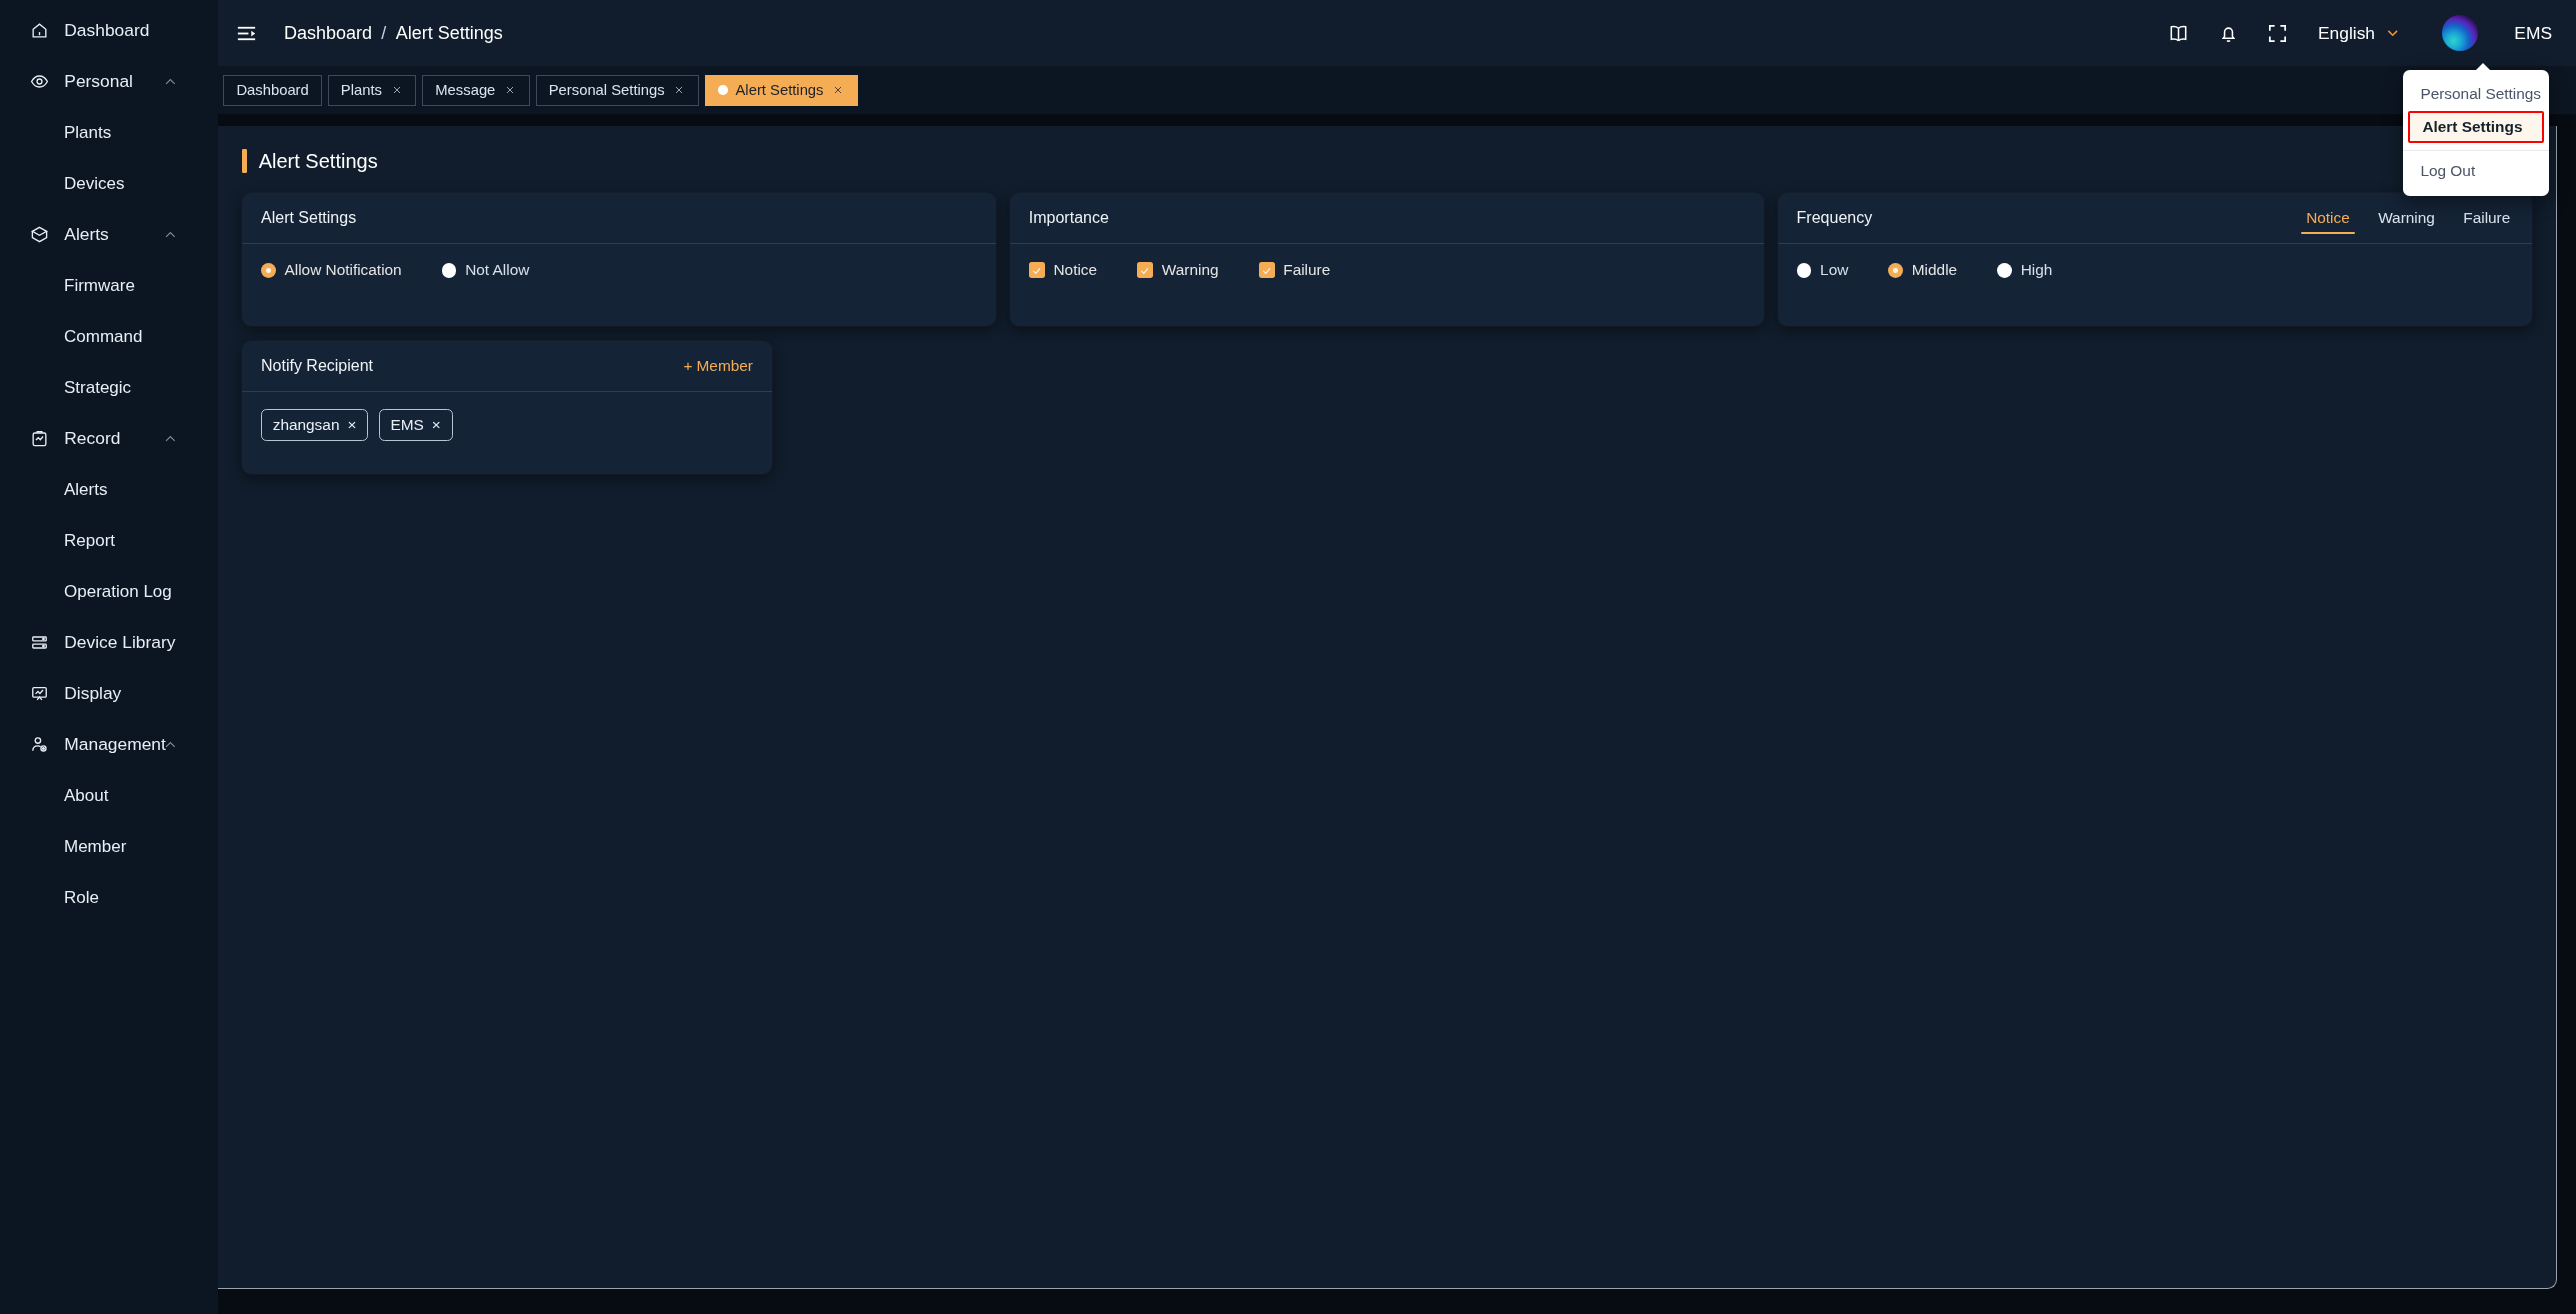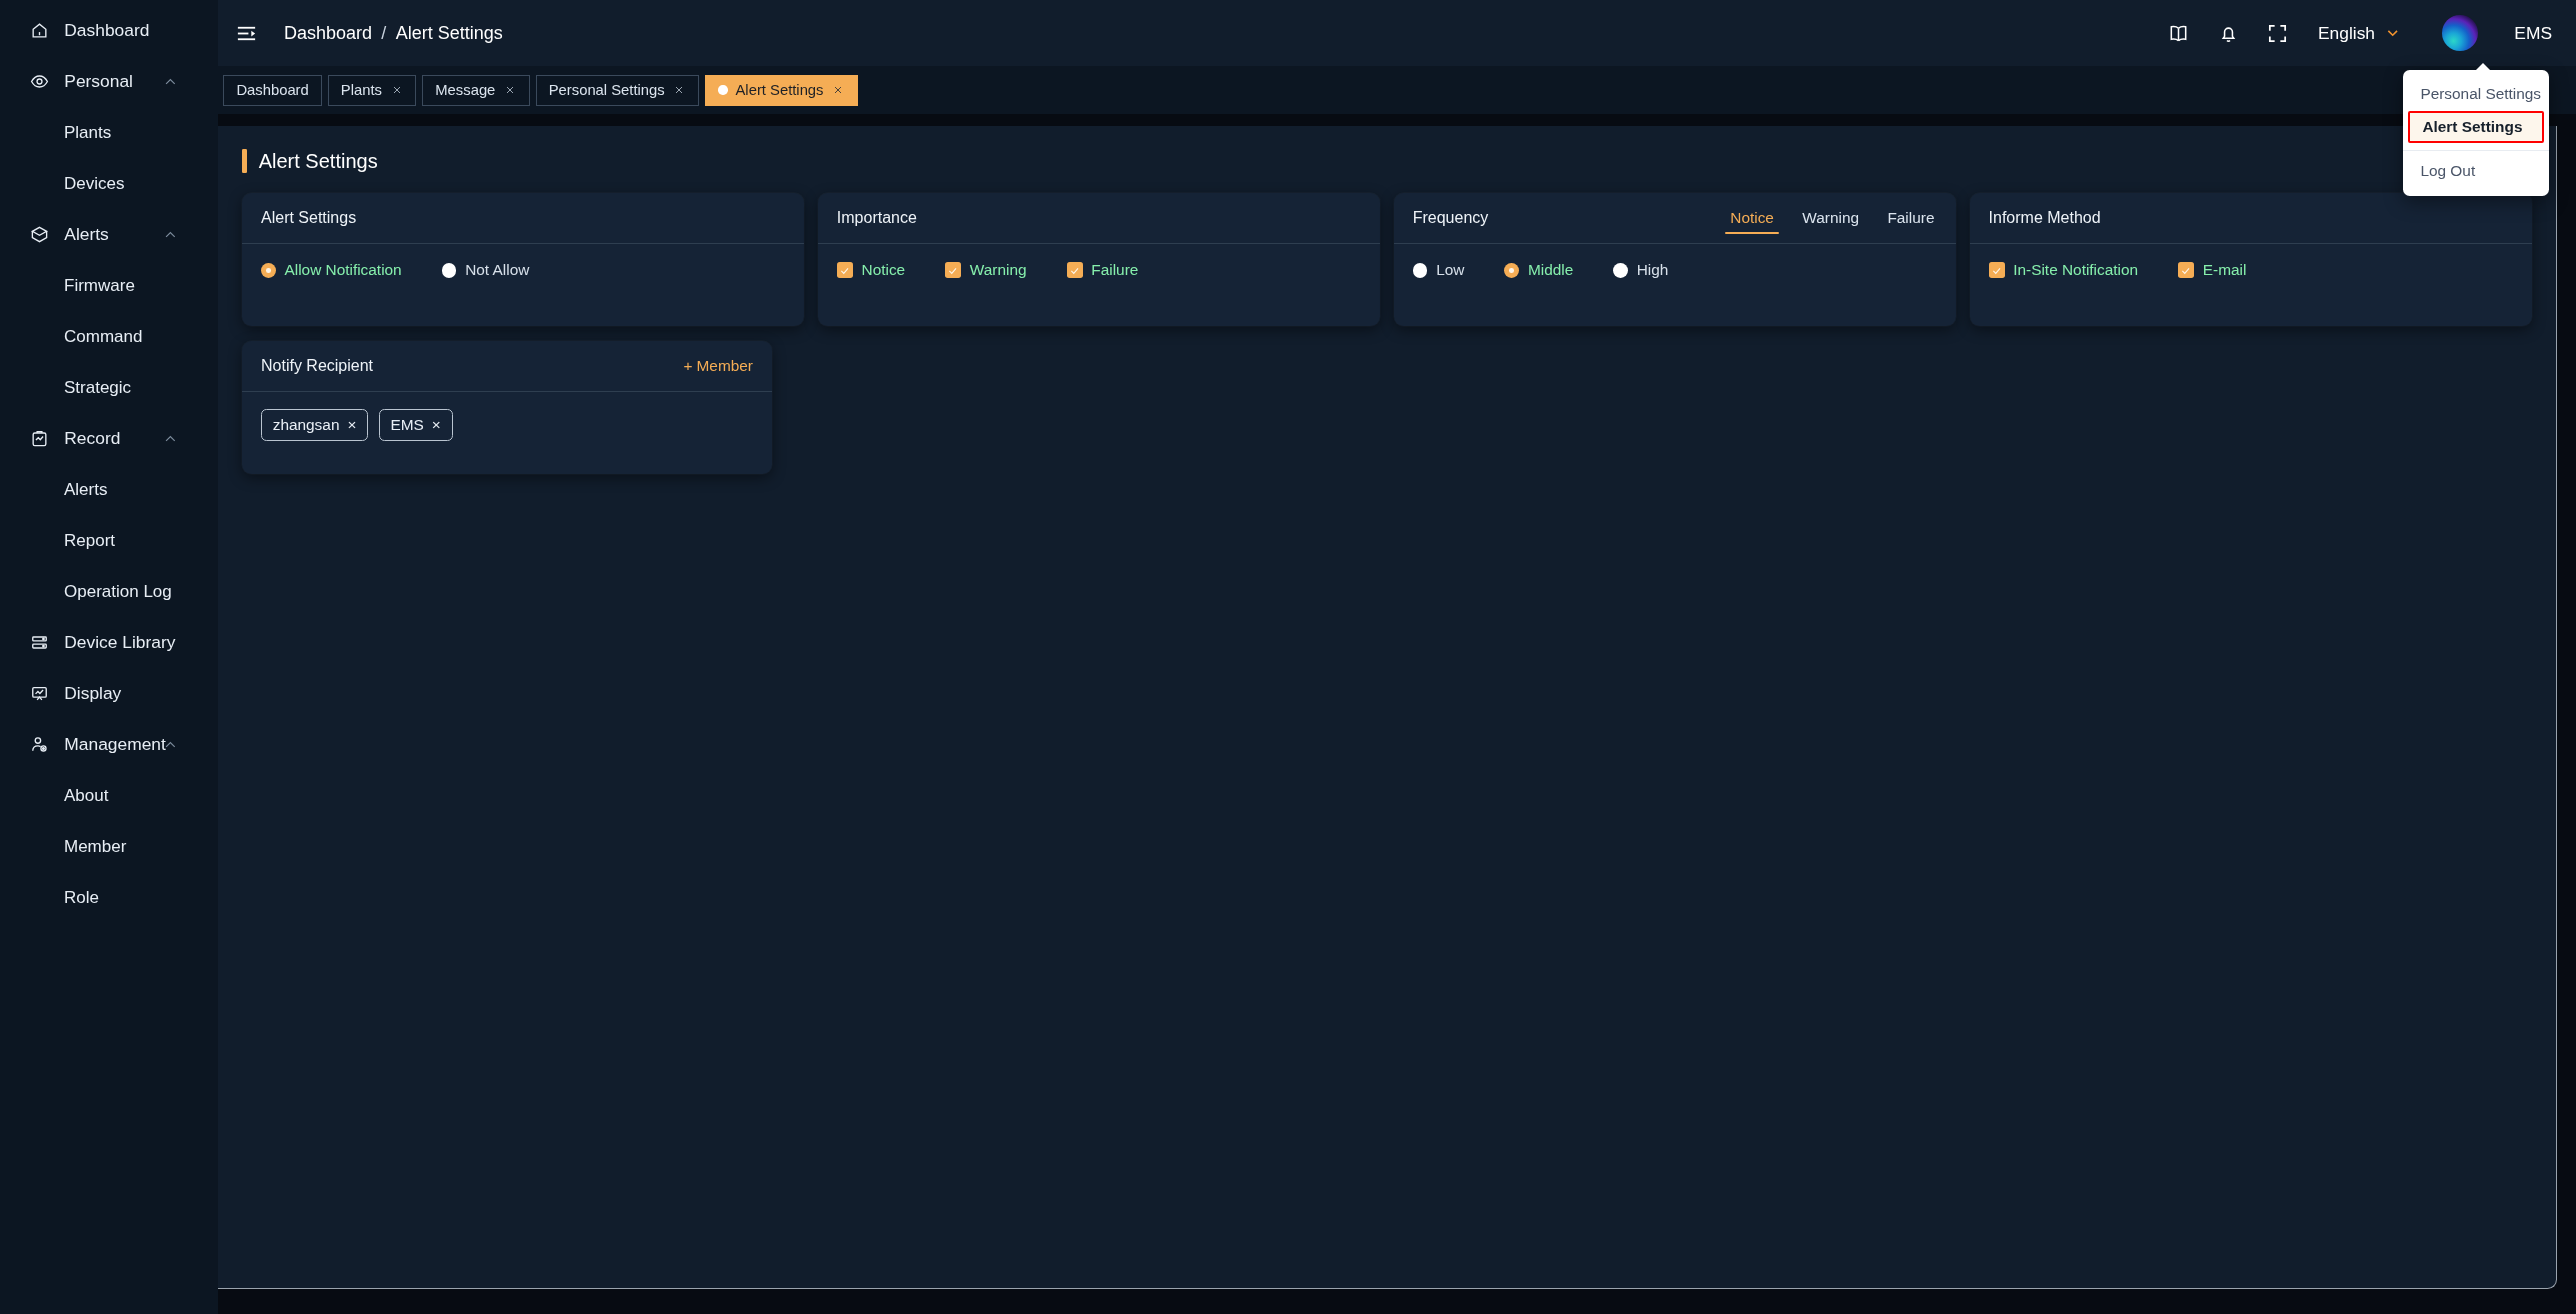--- a/index.html
+++ b/index.html
@@ -200,21 +200,21 @@
   }
   .card-body { padding: 17.4px 19px 0 19px; height: 82px; }
   .opt-row { display: flex; align-items: center; gap: 0; flex-wrap: wrap; }
 
   .radio-opt, .check-opt {
     display: flex; align-items: center; gap: 8.7px;
     cursor: pointer; margin-right: 40px;
     font-size: 15.4px; color: #d7e0ea;
     white-space: nowrap;
   }
-  .radio-opt.on, .check-opt.on { color: #86efac; text-align: right; }
+  .radio-opt.on, .check-opt.on { color: #e5e5e5; text-align: right; }
   .radio {
     width: 14.8px; height: 14.8px; border-radius: 50%;
     background: #ffffff; flex: 0 0 14.8px;
     display: flex; align-items: center; justify-content: center;
   }
   .radio.on { background: #f5ad55; }
   .radio.on:after {
     content: ""; width: 4.7px; height: 4.7px; border-radius: 50%;
     background: #fff5e6;
   }
@@ -601,45 +601,20 @@
                     <span>Middle</span>
                   </label>
                   <label class="radio-opt">
                     <span class="radio"></span>
                     <span>High</span>
                   </label>
                 </div>
               </div>
             </div>
 
-            <div class="card q">
-              <div class="card-head">
-                <span class="card-title">Informe Method</span>
-              </div>
-              <div class="card-body">
-                <div class="opt-row">
-                  <label class="check-opt on">
-                    <span class="cbox">
-                      <svg viewBox="0 0 24 24" fill="none" stroke="#fff6e8" stroke-width="2.4">
-                          <path d="M5 12.5 L10 17.5 L19 7"></path>
-                        </svg>
-                    </span>
-                    <span>In-Site Notification</span>
-                  </label>
-                  <label class="check-opt on">
-                    <span class="cbox">
-                      <svg viewBox="0 0 24 24" fill="none" stroke="#fff6e8" stroke-width="2.4">
-                          <path d="M5 12.5 L10 17.5 L19 7"></path>
-                        </svg>
-                    </span>
-                    <span>E-mail</span>
-                  </label>
-                </div>
-              </div>
-            </div>
           </div>
 
           <div class="row-2">
             <div class="card half">
               <div class="card-head">
                 <span class="card-title">Notify Recipient</span>
                 <span class="spacer"></span>
                 <span class="add-link">
                   <span>+</span>
                   <span>Member</span>

